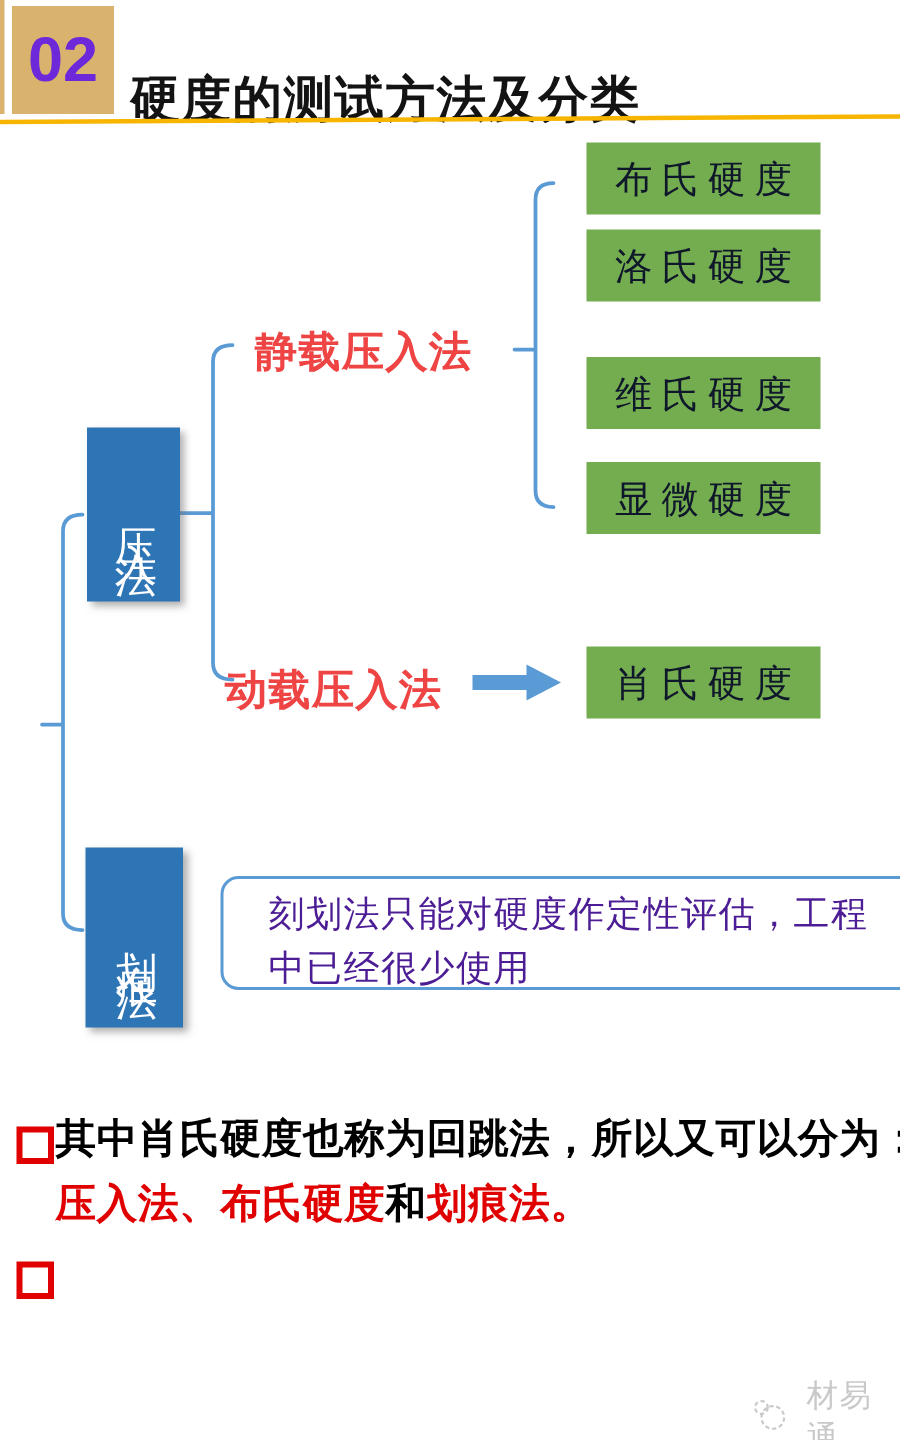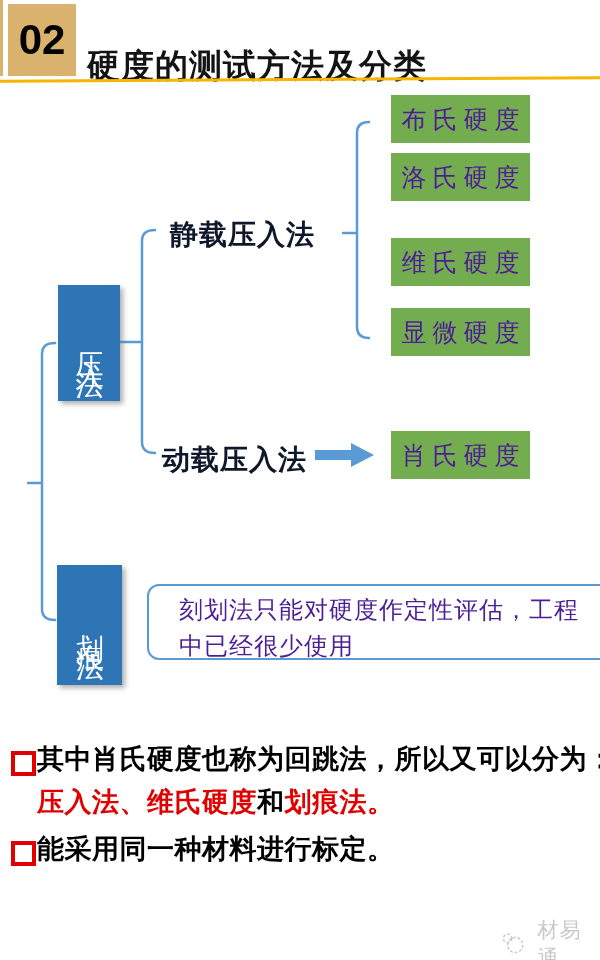--- a/index.html
+++ b/index.html
@@ -3,43 +3,43 @@
 <meta charset="utf-8">
 <style>
   html,body{margin:0;padding:0;background:#fff;}
   .slide{position:relative;width:600px;height:960px;background:#ffffff;overflow:hidden;
          font-family:"Liberation Sans","DejaVu Sans",sans-serif;}
 
   
   .edge-strip{position:absolute;left:0;top:0;width:3px;height:76px;background:#D9B26E;}
   .badge{position:absolute;left:8px;top:4px;width:68px;height:72px;background:#D9B26E;
          display:flex;align-items:center;justify-content:center;
-         font-weight:bold;font-size:42px;color:#000000;}
+         font-weight:bold;font-size:42px;color:#6d28d9;}
   .title{position:absolute;left:87px;top:16px;font-size:33px;font-weight:bold;color:#131313;
          letter-spacing:1px;white-space:nowrap;margin-top:28px;}
   .gold-line{position:absolute;left:-4px;top:78px;width:610px;height:3px;background:#F7B500;
              transform:rotate(-0.35deg);}
 
   
   .connector-svg{position:absolute;left:0;top:0;width:600px;height:960px;}
-  .leaf-box{position:absolute;left:391px;width:139px;height:48px;background:#74AC50;
-            color:#4c1d95;display:flex;align-items:center;justify-content:center;
+  .leaf-box{position:absolute;left:391px;width:156px;height:48px;background:#74AC50;
+            color:#0f172a;display:flex;align-items:center;justify-content:center;
             font-family:Liberation Serif, serif;
             font-size:25px;letter-spacing:6px;text-indent:6px;white-space:nowrap;}
   .root-box{position:absolute;background:#2E75B6;color:#ffffff;
             display:flex;align-items:center;justify-content:center;
             font-family:"Liberation Serif","DejaVu Serif",serif;
             font-size:28px;writing-mode:vertical-rl;letter-spacing:9px;
             box-shadow:3px 3px 5px rgba(110,110,110,0.55);}
   .box-yaru{left:58px;top:285px;width:62px;height:116px;}
   .box-huahen{left:57px;top:565px;width:65px;height:120px;}
-  .branch-label{position:absolute;font-size:28px;font-weight:600;color:#0f172a;
+  .branch-label{position:absolute;font-size:28px;font-weight:600;color:#ef4444;
                 letter-spacing:1px;white-space:nowrap;}
   .lbl-static{left:170px;top:216px;}
-  .lbl-dynamic{left:162px;top:441px;}
+  .lbl-dynamic{left:150px;top:441px;}
   .note-box{position:absolute;left:147px;top:584px;width:402px;height:60px;
             border:2px solid #5B9BD5;border-radius:12px;padding:6px 30px;
             font-family:"Liberation Serif","DejaVu Serif",serif;
             font-size:24px;line-height:36px;color:#4c1d95;letter-spacing:1px;}
 
   
   .bullet-sq{position:absolute;left:11px;width:17px;height:17px;border:4px solid #E00000;}
   .sq1{top:751px;}
   .sq2{top:841px;}
   .bullet-text{position:absolute;left:37px;width:560px;font-size:27px;line-height:43px;
@@ -83,26 +83,25 @@
   <div class="root-box box-huahen">划痕法</div>
 
   <div class="branch-label lbl-static">静载压入法</div>
   <div class="branch-label lbl-dynamic">动载压入法</div>
 
   <div class="note-box">刻划法只能对硬度作定性评估，工程中已经很少使用</div>
 
   <div class="bullet-sq sq1"></div>
   <div class="bullet-text bt1">
     <div>其中肖氏硬度也称为回跳法，所以又可以分为：</div>
-    <div><span class="red">压入法、维氏硬度</span><span>和</span><span class="red">划痕法。</span></div>
+    <div><span class="red">压入法、布氏硬度</span><span>和</span><span class="red">划痕法。</span></div>
   </div>
 
   <div class="bullet-sq sq2"></div>
   <div class="bullet-text bt2">
-    <div>能采用同一种材料进行标定。</div>
   </div>
 
   <div class="watermark">
     <svg width="26" height="26" viewBox="0 0 26 26" fill="none" stroke="#C9C9C9" stroke-width="1.5">
       <circle cx="15" cy="14" r="8" stroke-dasharray="3 2"></circle>
       <circle cx="7" cy="7" r="4.5" stroke-dasharray="3 2"></circle>
     </svg>
     <span>材易通</span>
   </div>
 

